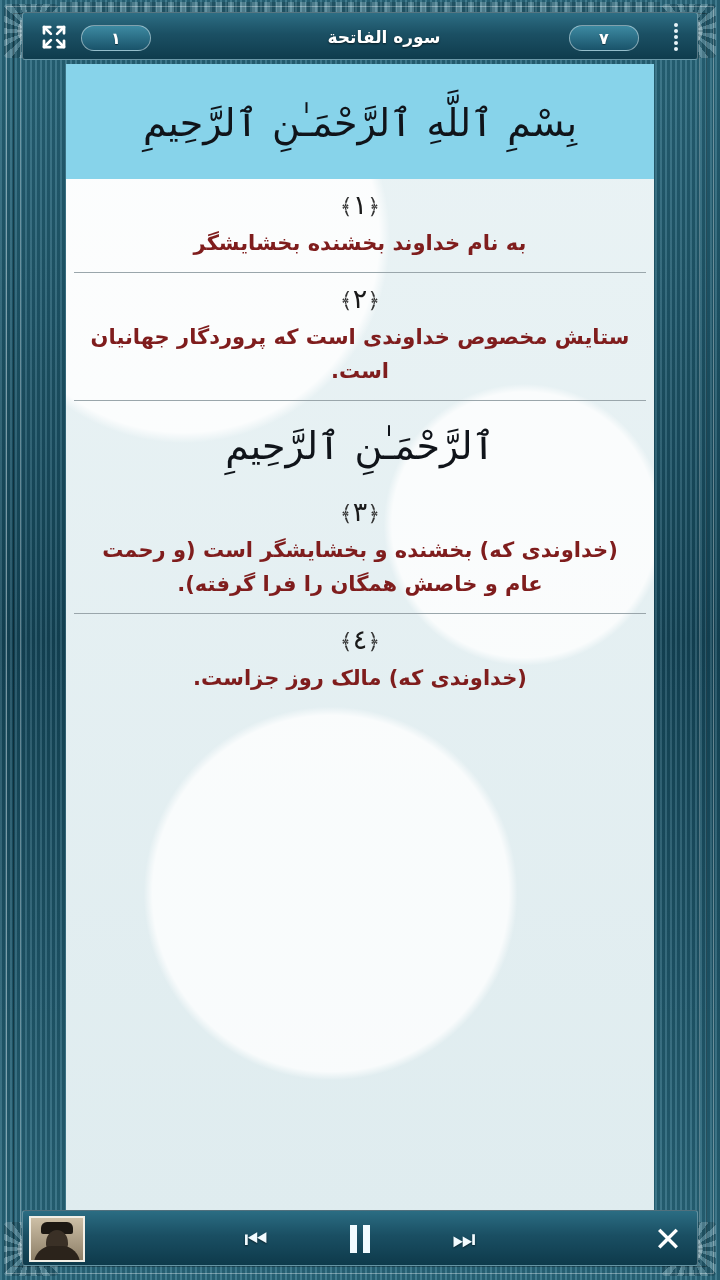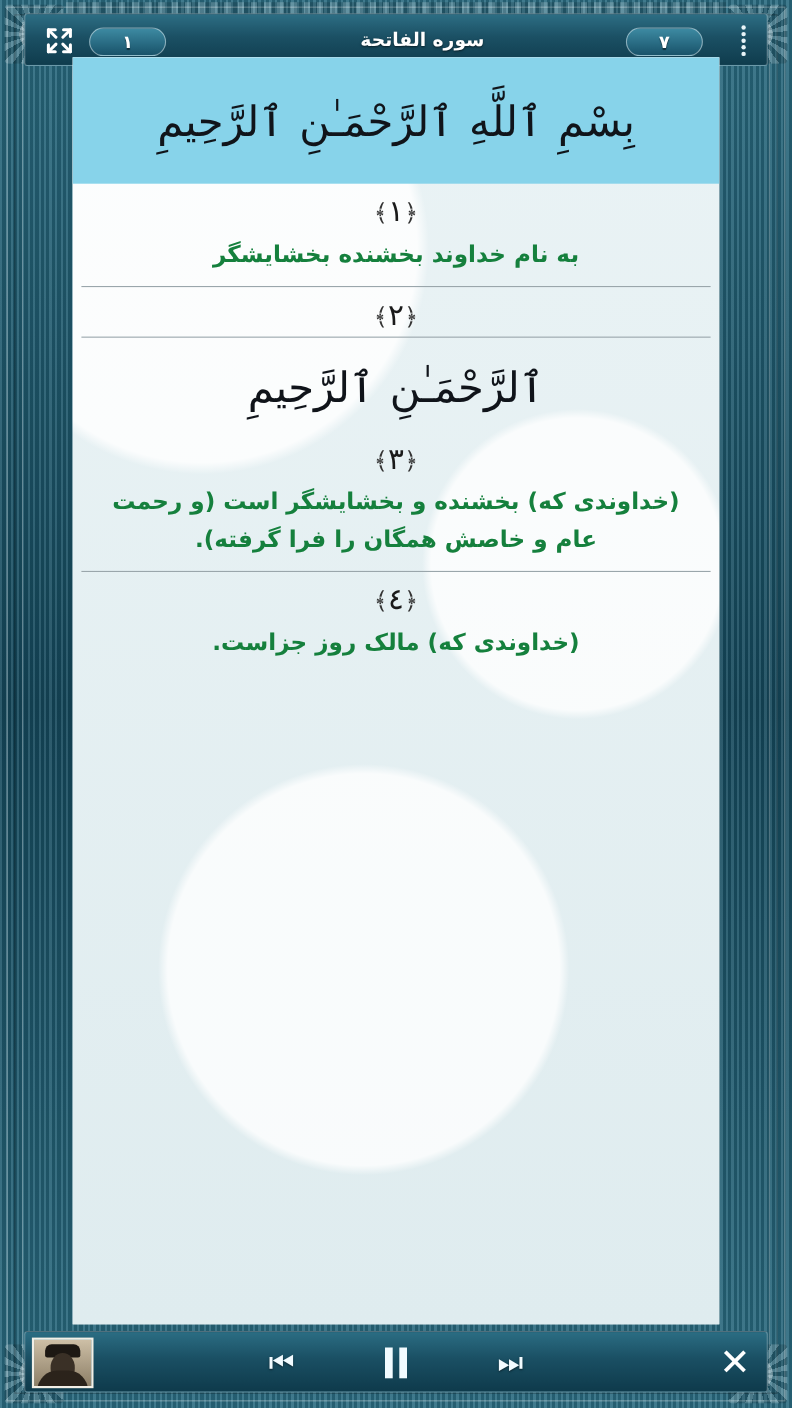--- a/index.html
+++ b/index.html
@@ -106,21 +106,21 @@
     justify-content: space-between;
   }
   .menu-dots i {
     display: block; width: 4px; height: 4px; border-radius: 50%;
     background: #e8f4f8;
   }
 
   
   .page {
     position: absolute;
-    left: 66px; top: 52px;
+    left: 66px; top: 64px;
     width: 588px; height: 1152px;
     background: #e7f1f3;
     overflow: hidden;
   }
   .page::before {
     content: "";
     position: absolute; inset: 0;
     background:
       radial-gradient(circle at 20% 15%, rgba(255,255,255,.85) 0 18%, rgba(255,255,255,0) 19%),
       radial-gradient(circle at 78% 40%, rgba(255,255,255,.8) 0 16%, rgba(255,255,255,0) 17%),
@@ -158,21 +158,21 @@
     font-size: 27px;
     padding: 10px 0 4px 0;
     direction: rtl;
     letter-spacing: 1px;
   }
   .marker .wing { color: #333; font-size: 22px; }
 
   .translation {
     direction: rtl;
     text-align: center;
-    color: #15803d;
+    color: #7f1d1d;
     font-weight: bold;
     font-size: 21px;
     line-height: 1.62;
     padding: 2px 24px 12px 24px;
   }
 
   .divider {
     height: 1px;
     background: #9aa6ab;
     margin: 0 8px;
@@ -294,20 +294,21 @@
           <span class="wing">﴿</span><span>١</span><span class="wing">﴾</span>
         </div>
         <div class="translation">به نام خداوند بخشنده بخشایشگر</div>
         <div class="divider"></div>
       </div>
 
       <div class="ayah-block">
         <div class="marker">
           <span class="wing">﴿</span><span>٢</span><span class="wing">﴾</span>
         </div>
+        <div class="translation">ستایش مخصوص خداوندی است که پروردگار جهانیان است.</div>
         <div class="divider"></div>
       </div>
 
       <div class="ayah-block">
         <div class="arabic">ٱلرَّحْمَـٰنِ ٱلرَّحِيمِ</div>
         <div class="marker">
           <span class="wing">﴿</span><span>٣</span><span class="wing">﴾</span>
         </div>
         <div class="translation">(خداوندی که) بخشنده و بخشایشگر است (و رحمت عام و خاصش همگان را فرا گرفته).</div>
         <div class="divider"></div>

